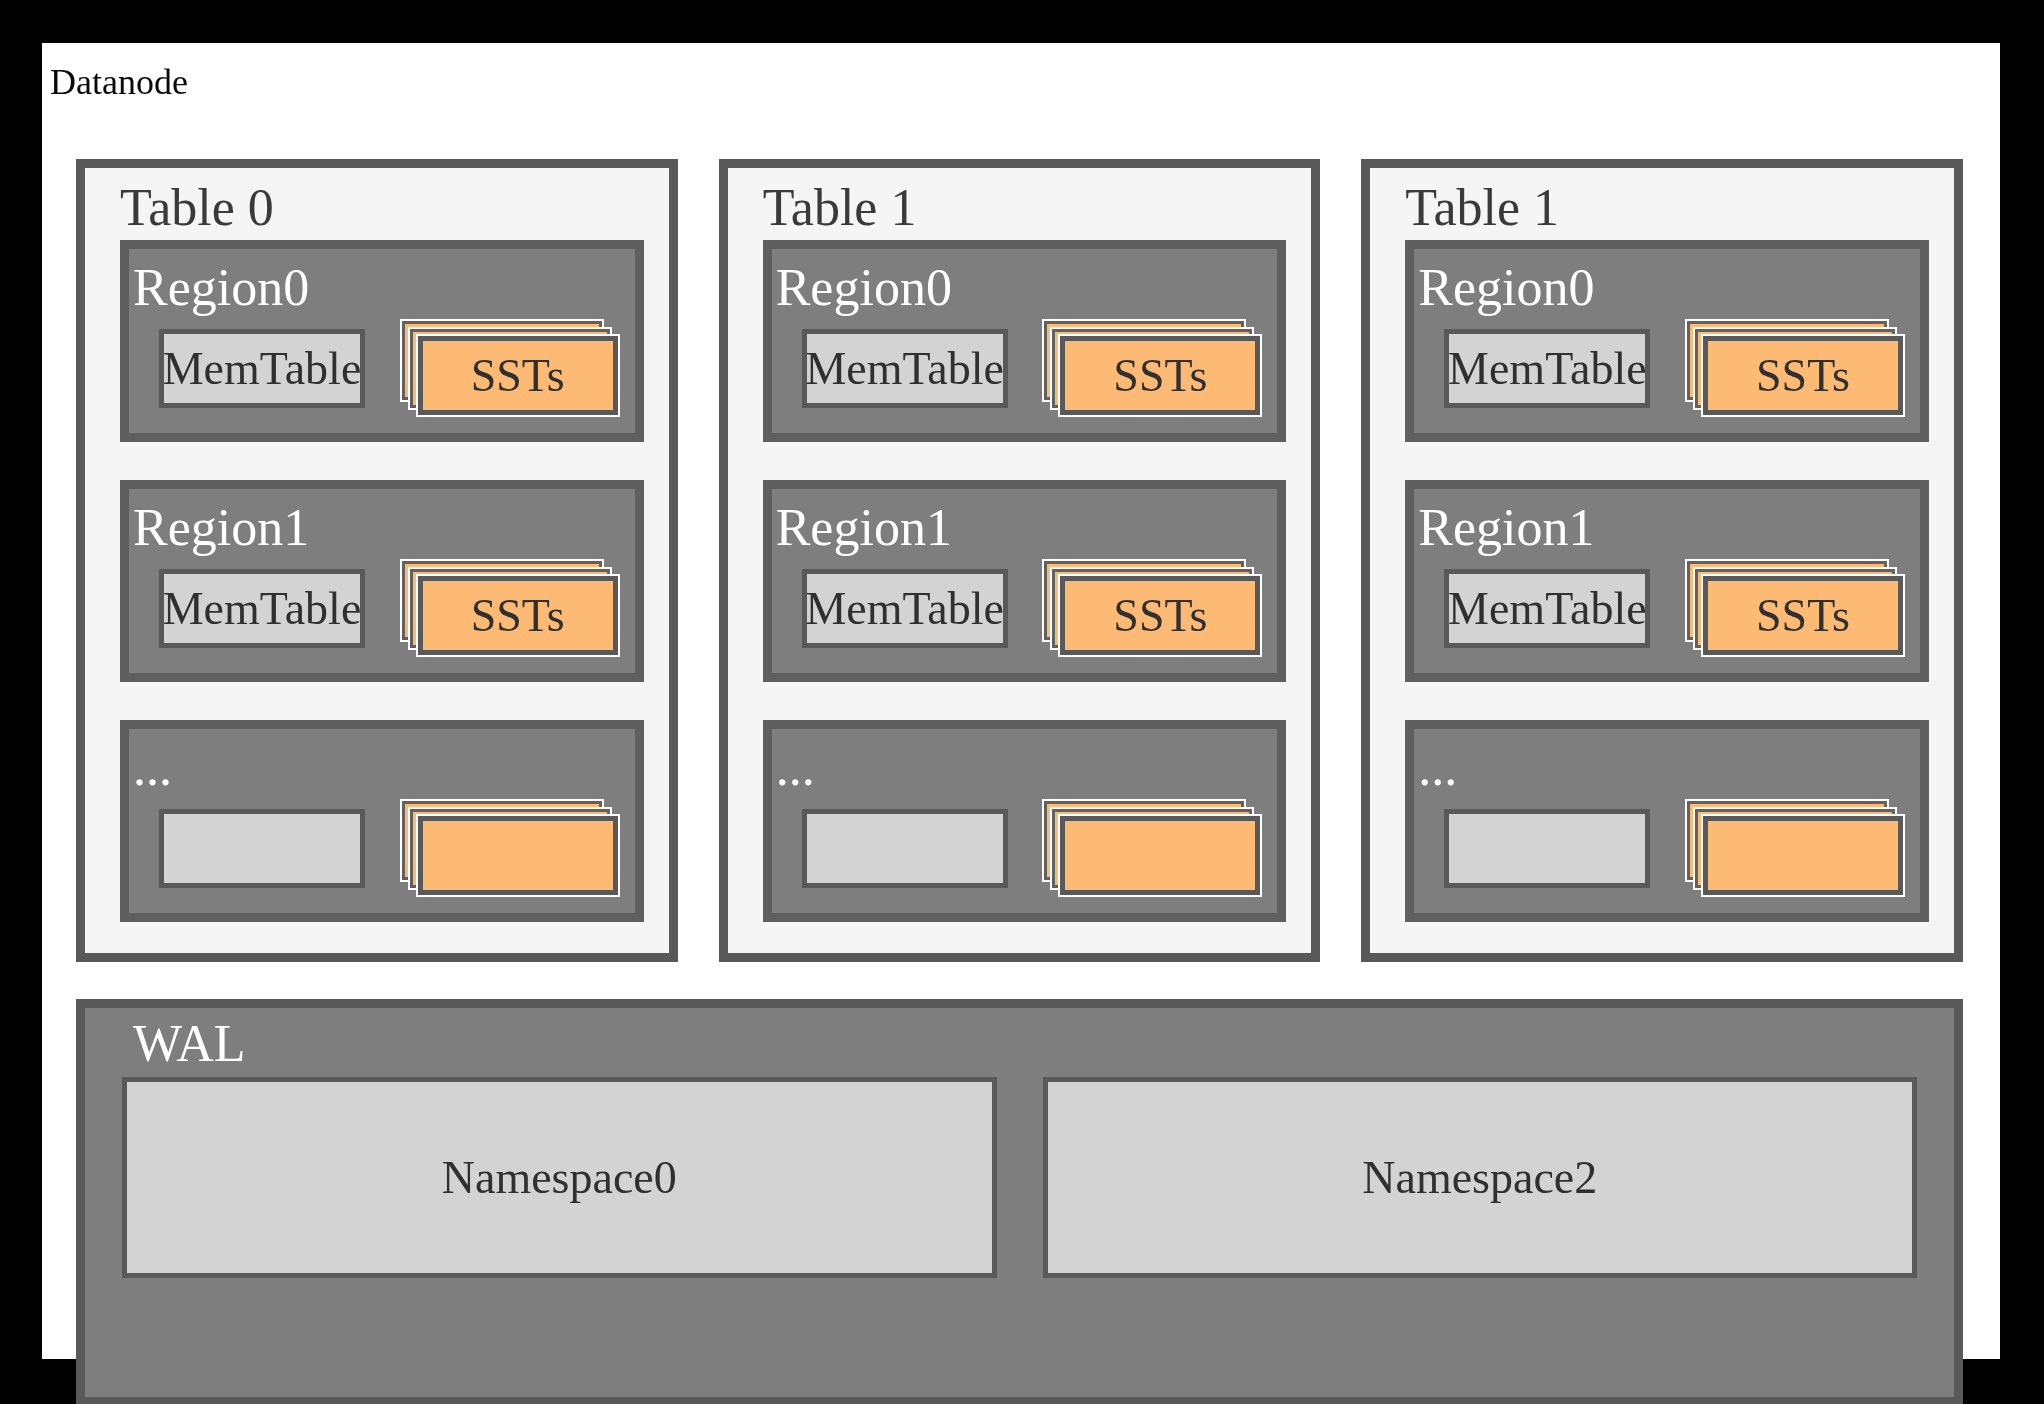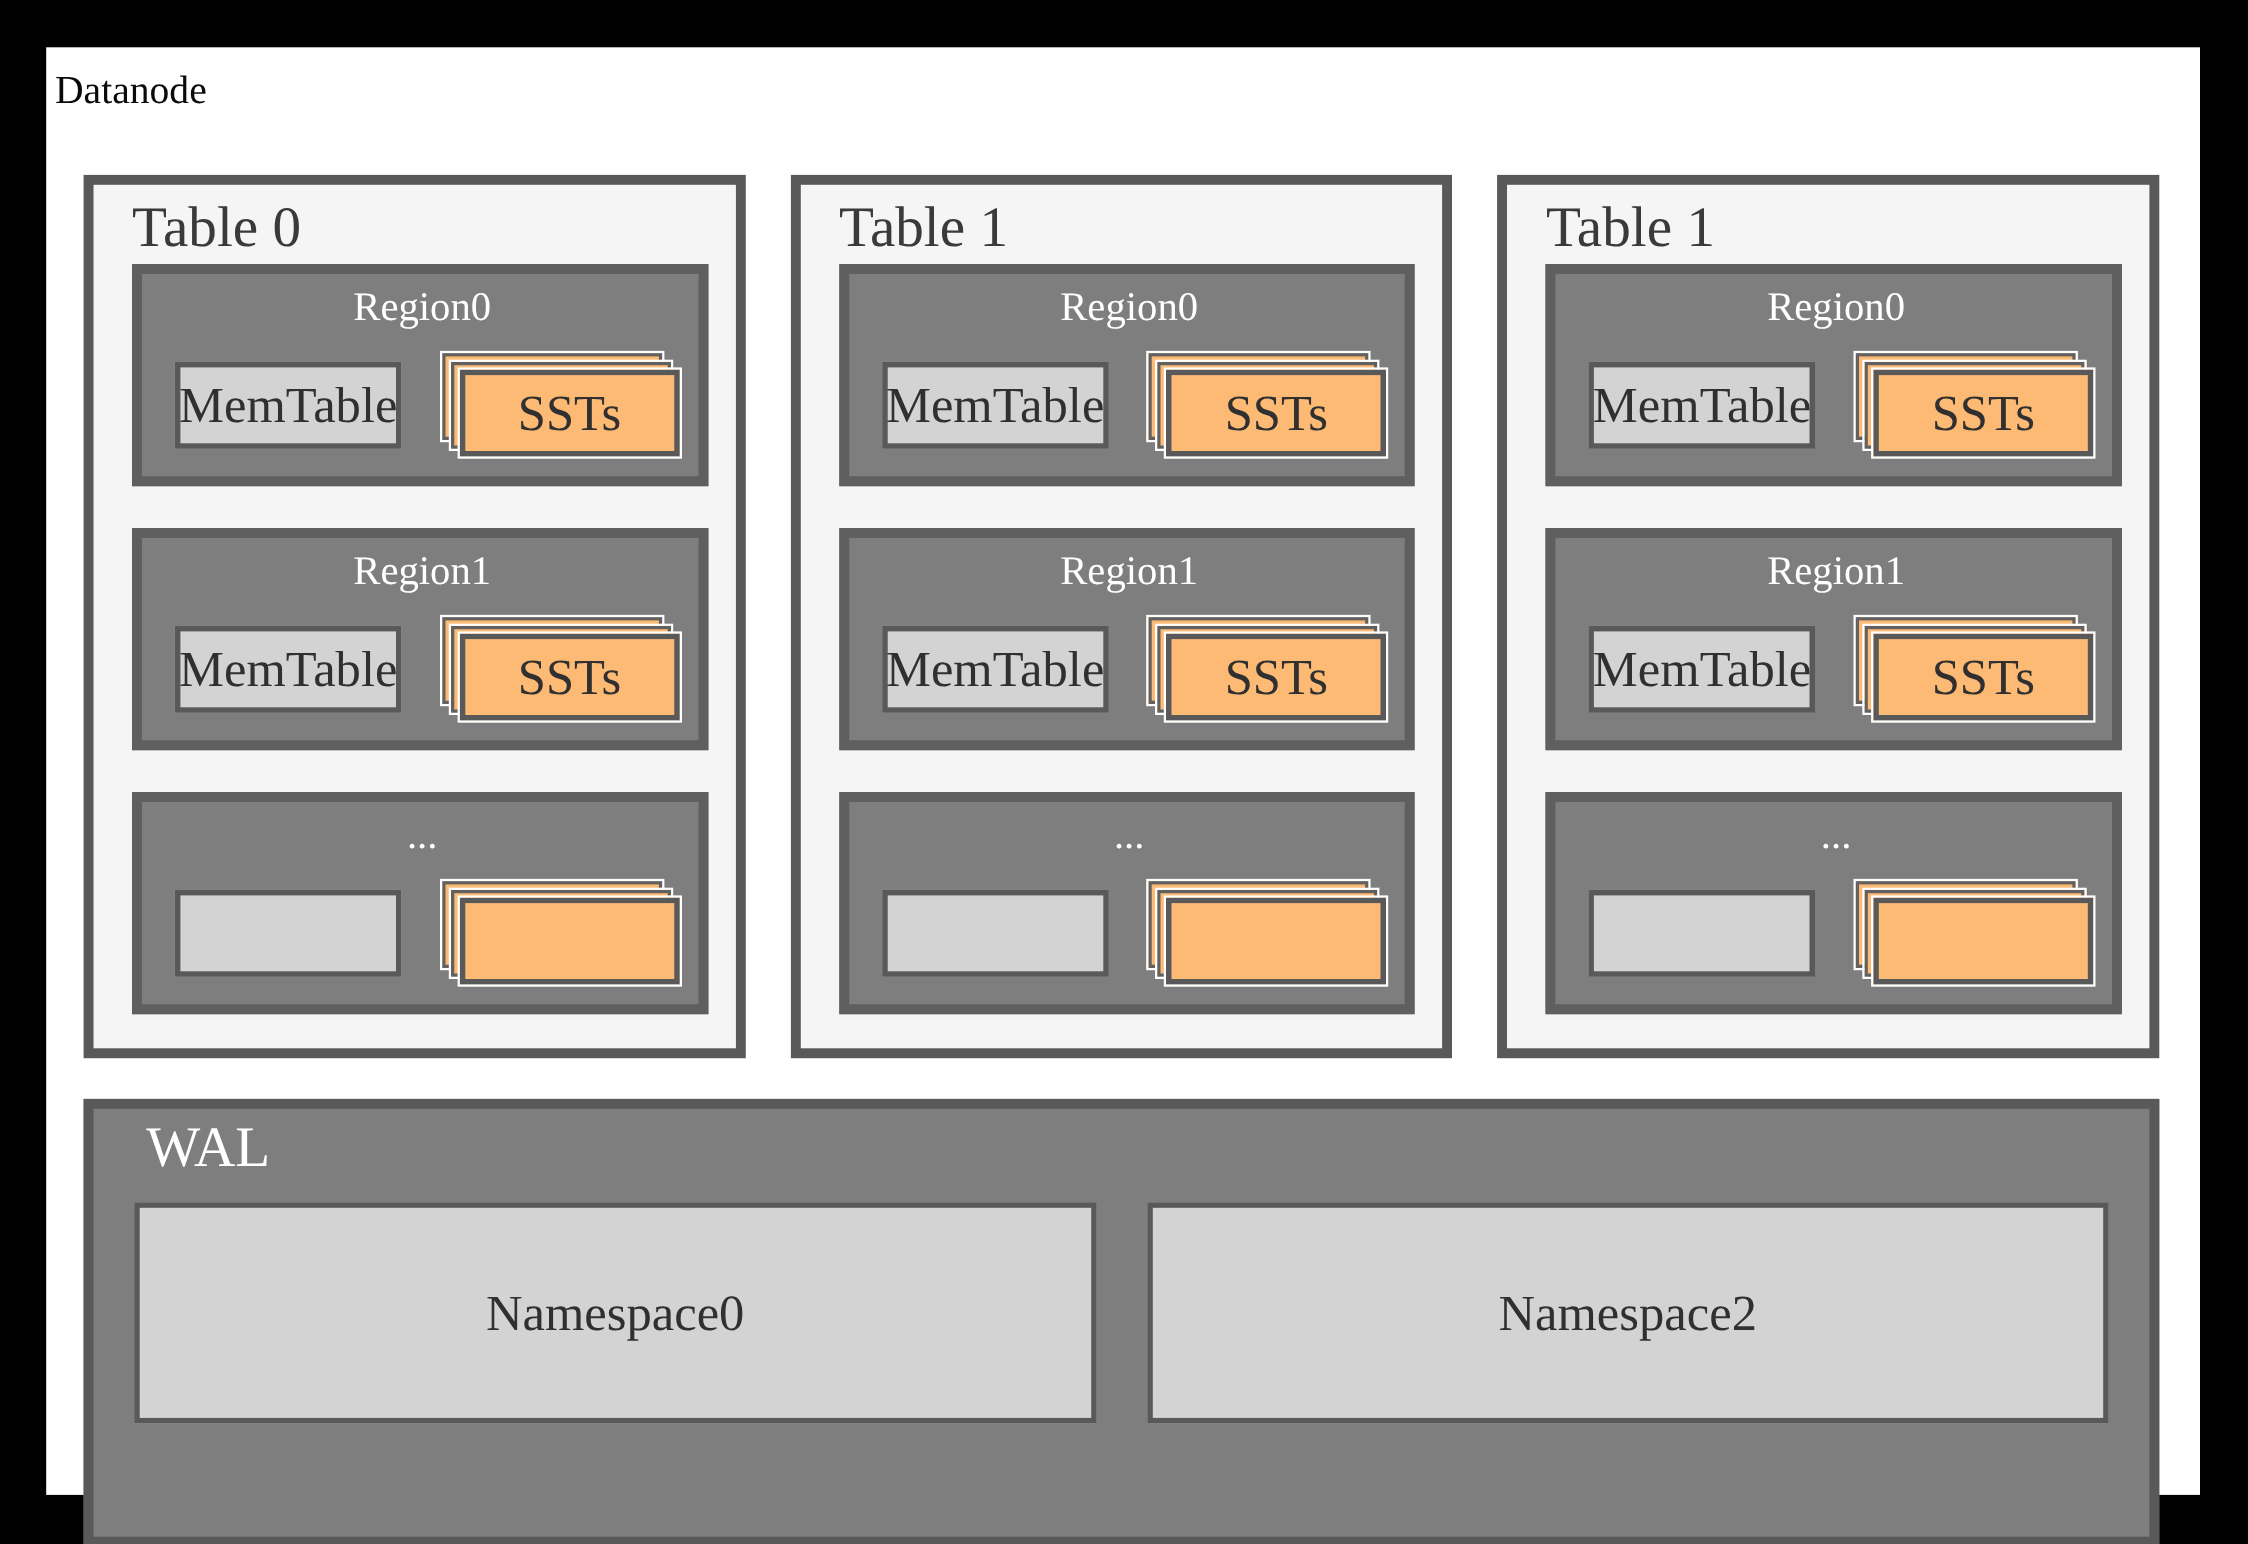--- a/index.html
+++ b/index.html
@@ -33,23 +33,22 @@
     white-space:nowrap;
   }
   .region{
     box-sizing:border-box;height:202px;margin-bottom:38px;
     background:#7e7e7e;border:9px solid #5f5f5f;
     display:flex;flex-direction:column;overflow:visible;
   }
   .region:last-child{margin-bottom:0;}
   .region-label{
     padding:12px 0 0 4px;height:60px;
-    font-size:37px;color:#ffffff;line-height:1.05;
-    white-space:nowrap;
-    text-align:center;
+    font-size:52px;color:#ffffff;line-height:1.05;
+    white-space:nowrap;
   }
   .region-row{
     display:flex;justify-content:space-between;align-items:center;
     padding:0 17px 0 30px;
   }
   .membox{
     box-sizing:border-box;width:206px;height:79px;
     background:#d3d3d3;border:5px solid #595959;
     display:flex;align-items:center;justify-content:center;
     font-size:46px;color:#303030;white-space:nowrap;
@@ -69,21 +68,21 @@
   .wal{
     position:absolute;left:34px;top:956px;width:1887px;height:407px;
     box-sizing:border-box;background:#7e7e7e;border:9px solid #595959;
     padding:0 37px;
   }
   .wal-label{
     padding:9px 0 0 11px;height:60px;
     font-size:52px;color:#ffffff;line-height:1.05;
     white-space:nowrap;
   }
-  .ns-row{display:flex;gap:46px;margin-top:16px;}
+  .ns-row{display:flex;gap:46px;margin-top:0;}
   .ns{
     flex:1 1 0;box-sizing:border-box;height:201px;
     background:#d3d3d3;border:5px solid #595959;
     display:flex;align-items:center;justify-content:center;
     font-size:46px;color:#303030;white-space:nowrap;
   }
 </style>
 </head>
 <body>
 

